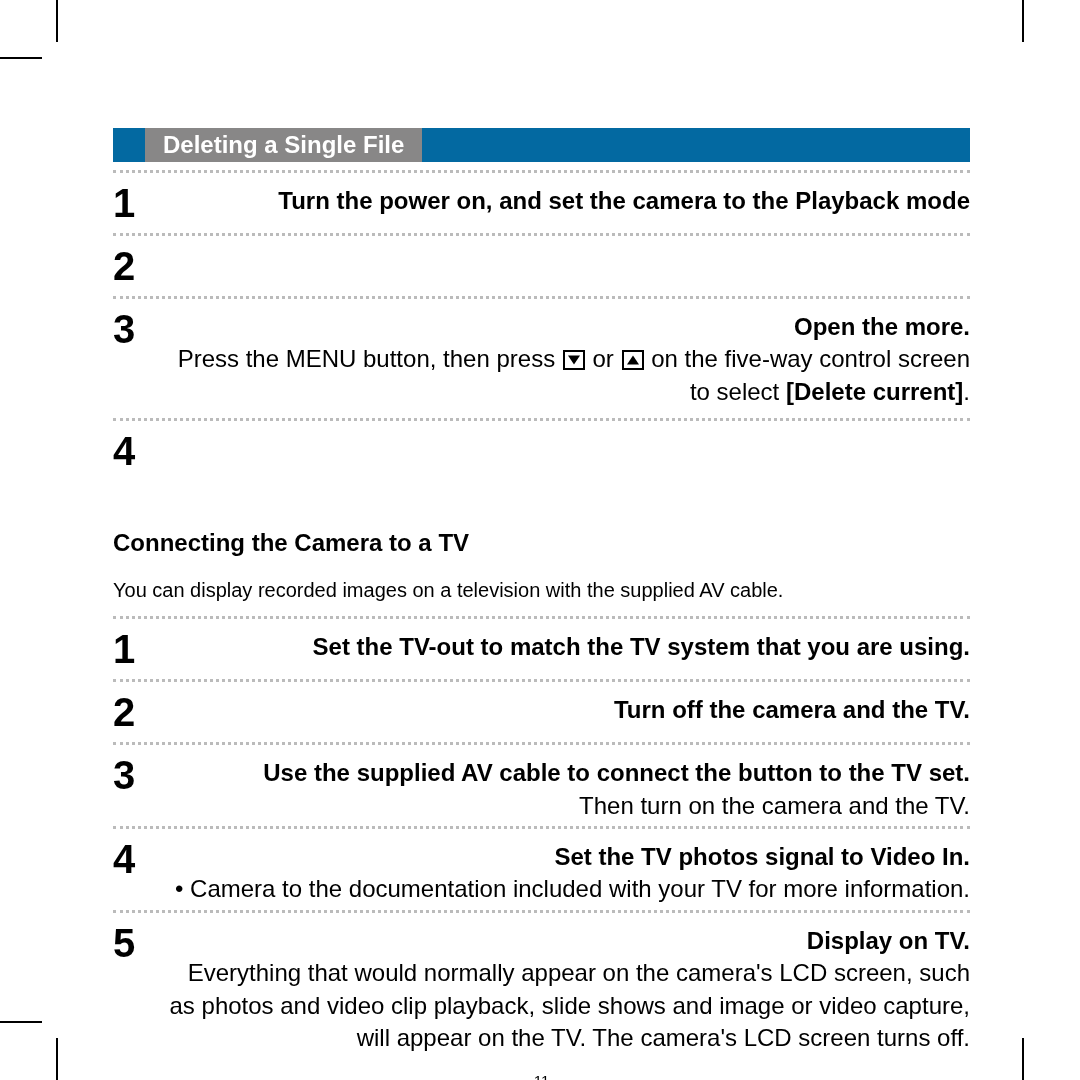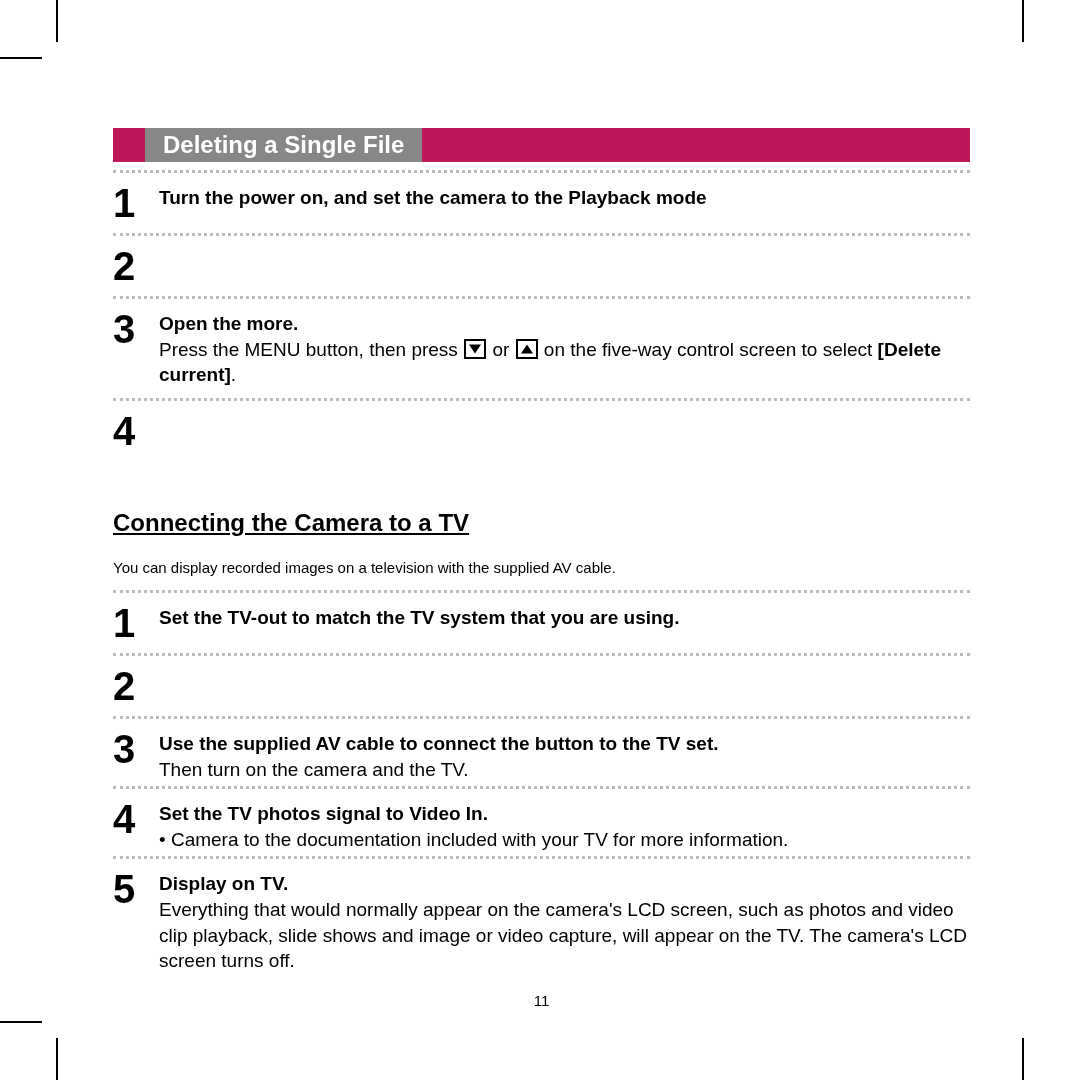--- a/index.html
+++ b/index.html
@@ -21,21 +21,21 @@
   .crop.br-v { right: 56px; bottom: 0; width: 2px; height: 42px; }
 
   .page {
     position: absolute;
     left: 113px;
     top: 128px;
     width: 857px;
   }
 
   .section-bar {
-    background: #be185d;
+    background: #0369a1;
     height: 34px;
     display: flex;
     align-items: center;
   }
   .section-bar .tab {
     background: #888787;
     color: #fff;
     font-weight: bold;
     font-size: 24px;
     padding: 3px 18px 3px 18px;
@@ -59,35 +59,35 @@
     font-size: 40px;
     font-weight: bold;
     width: 46px;
     flex: 0 0 46px;
     line-height: 1;
     text-align: left;
     padding-top: 2px;
   }
   .step .body {
     flex: 1;
-    font-size: 19px;
+    font-size: 24px;
     line-height: 1.35;
     padding-top: 4px;
+    text-align: right;
   }
   .step .body .bold { font-weight: bold; }
 
   .subheading {
     font-size: 24px;
     font-weight: bold;
     margin-top: 48px;
     margin-bottom: 22px;
-    text-decoration: underline;
   }
   .intro {
-    font-size: 15px;
+    font-size: 20px;
     margin-bottom: 14px;
   }
   .pagenum {
     text-align: center;
     font-size: 15px;
     margin-top: 8px;
   }
 
   
   .ibox {
@@ -166,20 +166,23 @@
     <div class="num">1</div>
     <div class="body">
       <span class="bold">Set the TV-out to match the TV system that you are using.</span>
     </div>
   </div>
 
   <hr class="dotted">
 
   <div class="step">
     <div class="num">2</div>
+    <div class="body">
+      <span class="bold">Turn off the camera and the TV.</span>
+    </div>
   </div>
 
   <hr class="dotted">
 
   <div class="step" style="padding-bottom:4px">
     <div class="num">3</div>
     <div class="body">
       <span class="bold">Use the supplied AV cable to connect the button to the TV set.</span><br>
       <span>Then turn on the camera and the TV.</span>
     </div>

